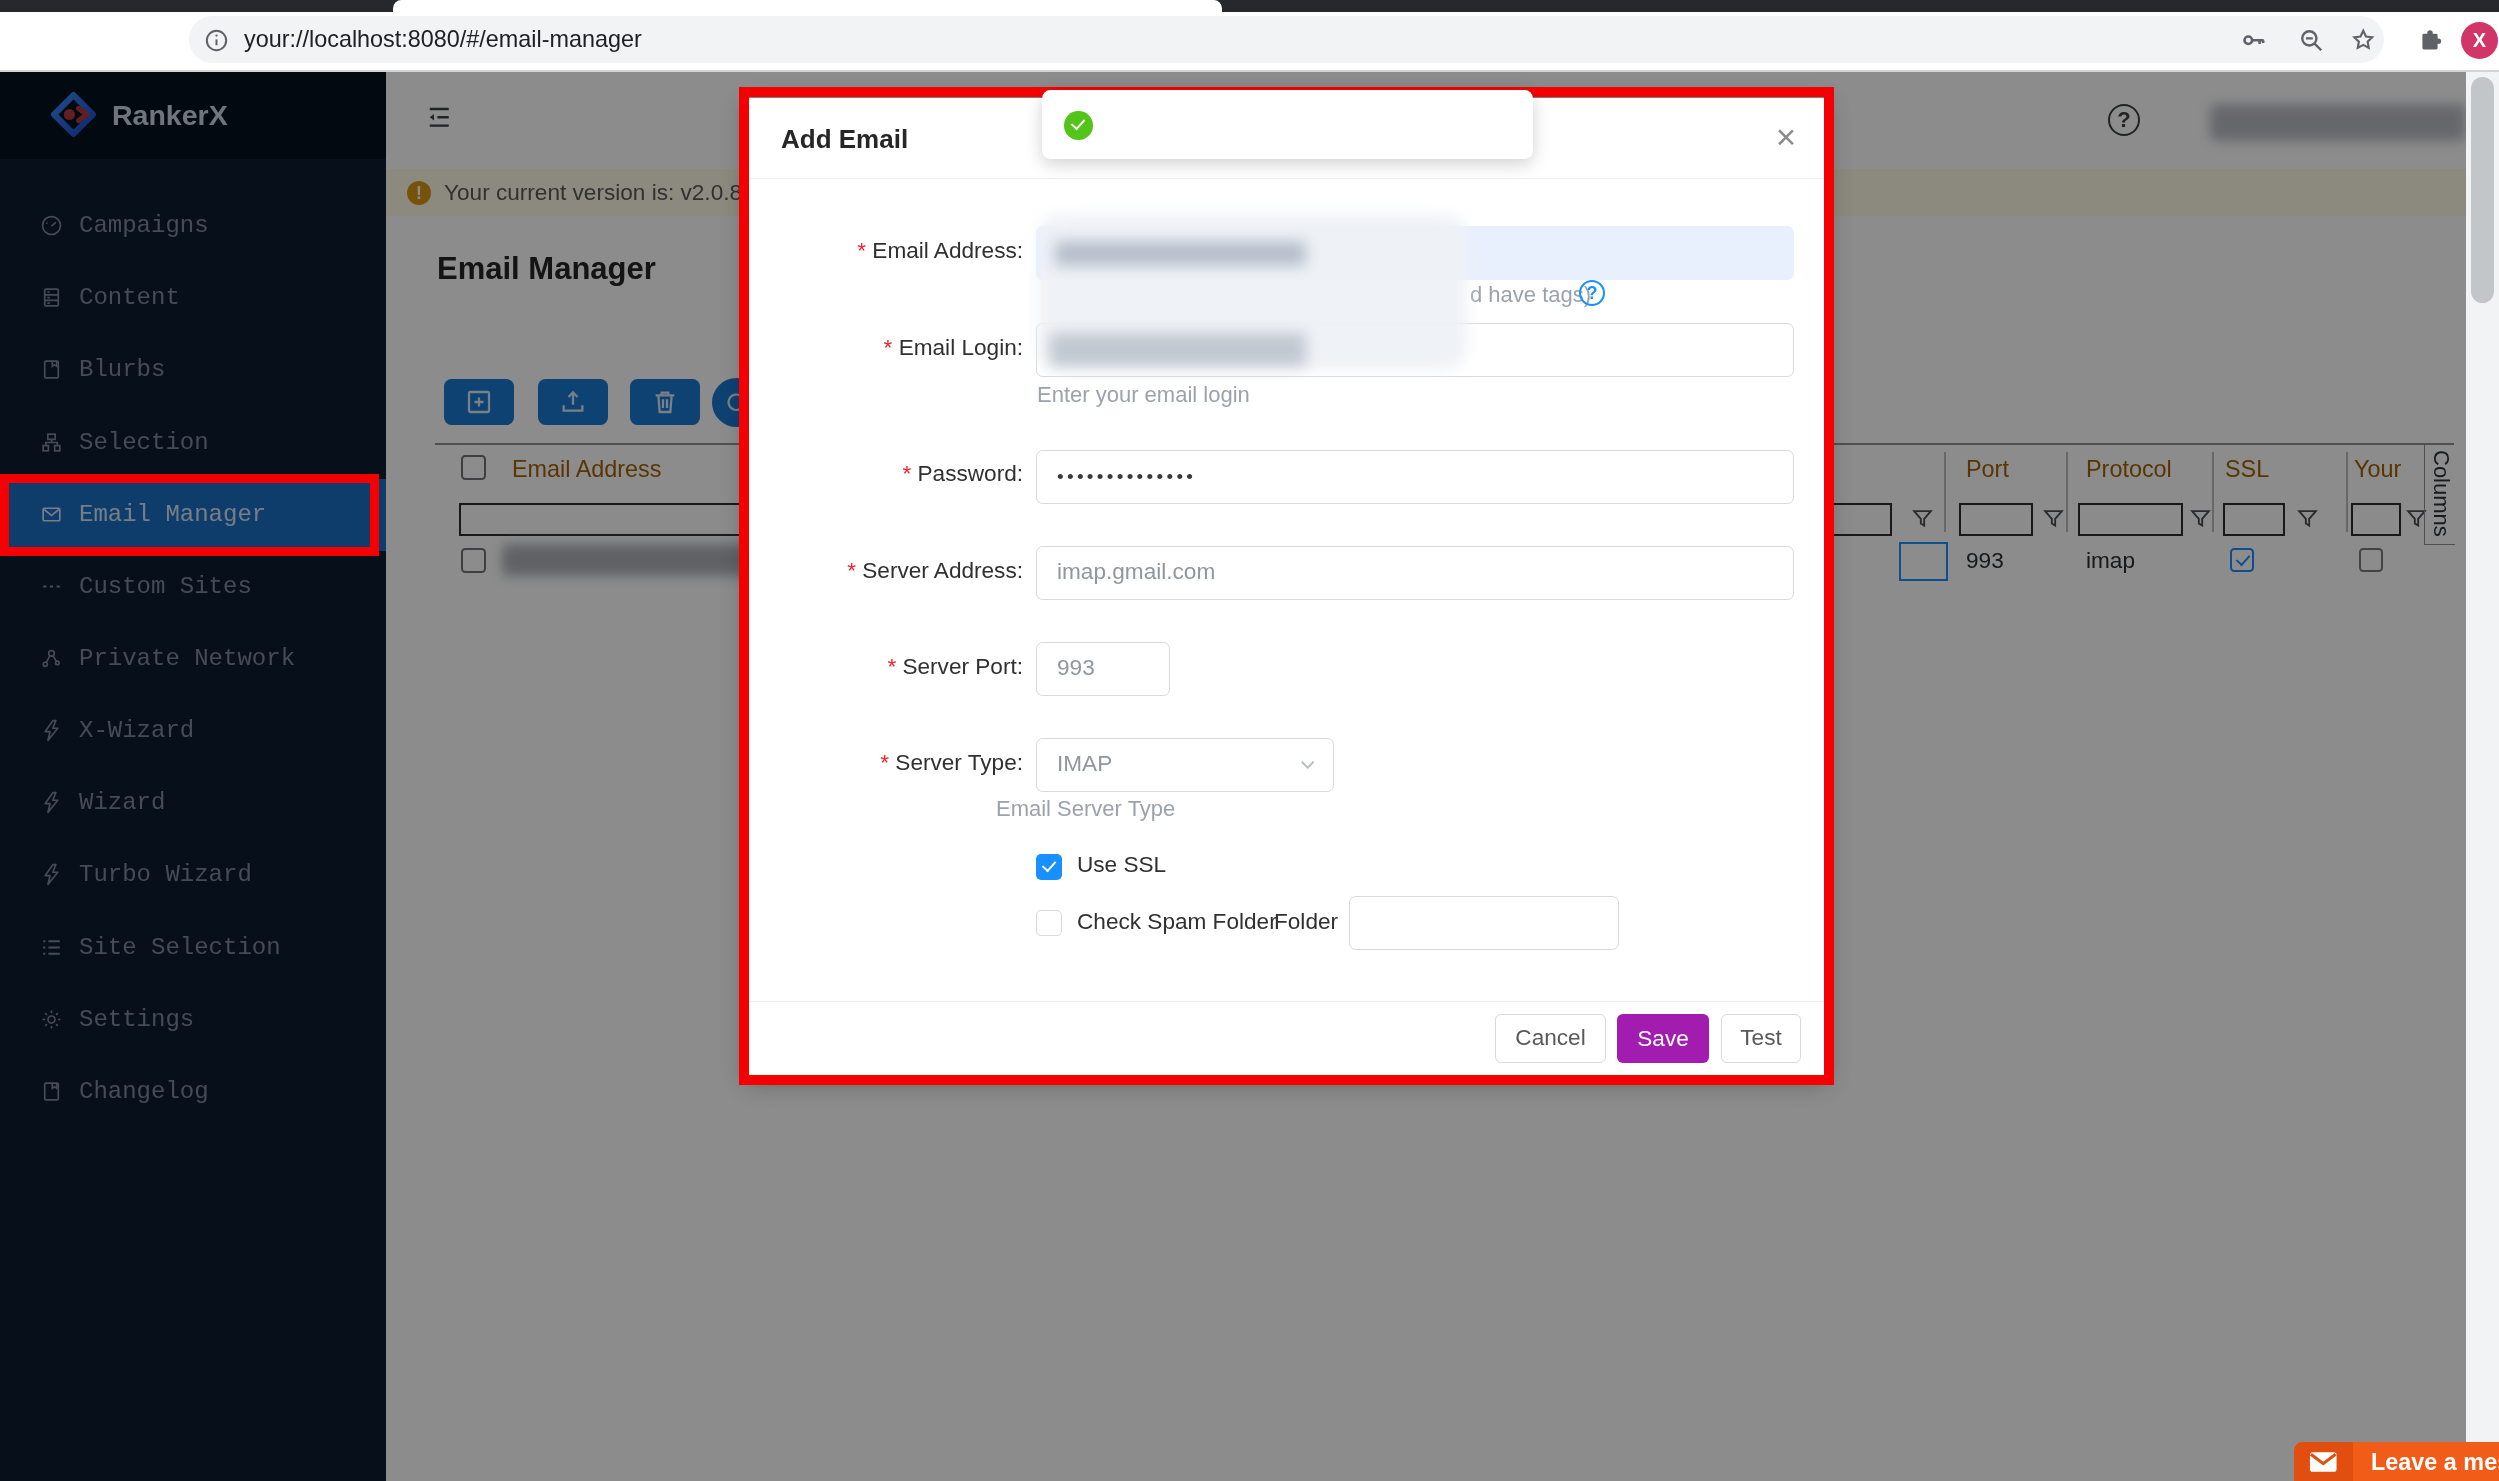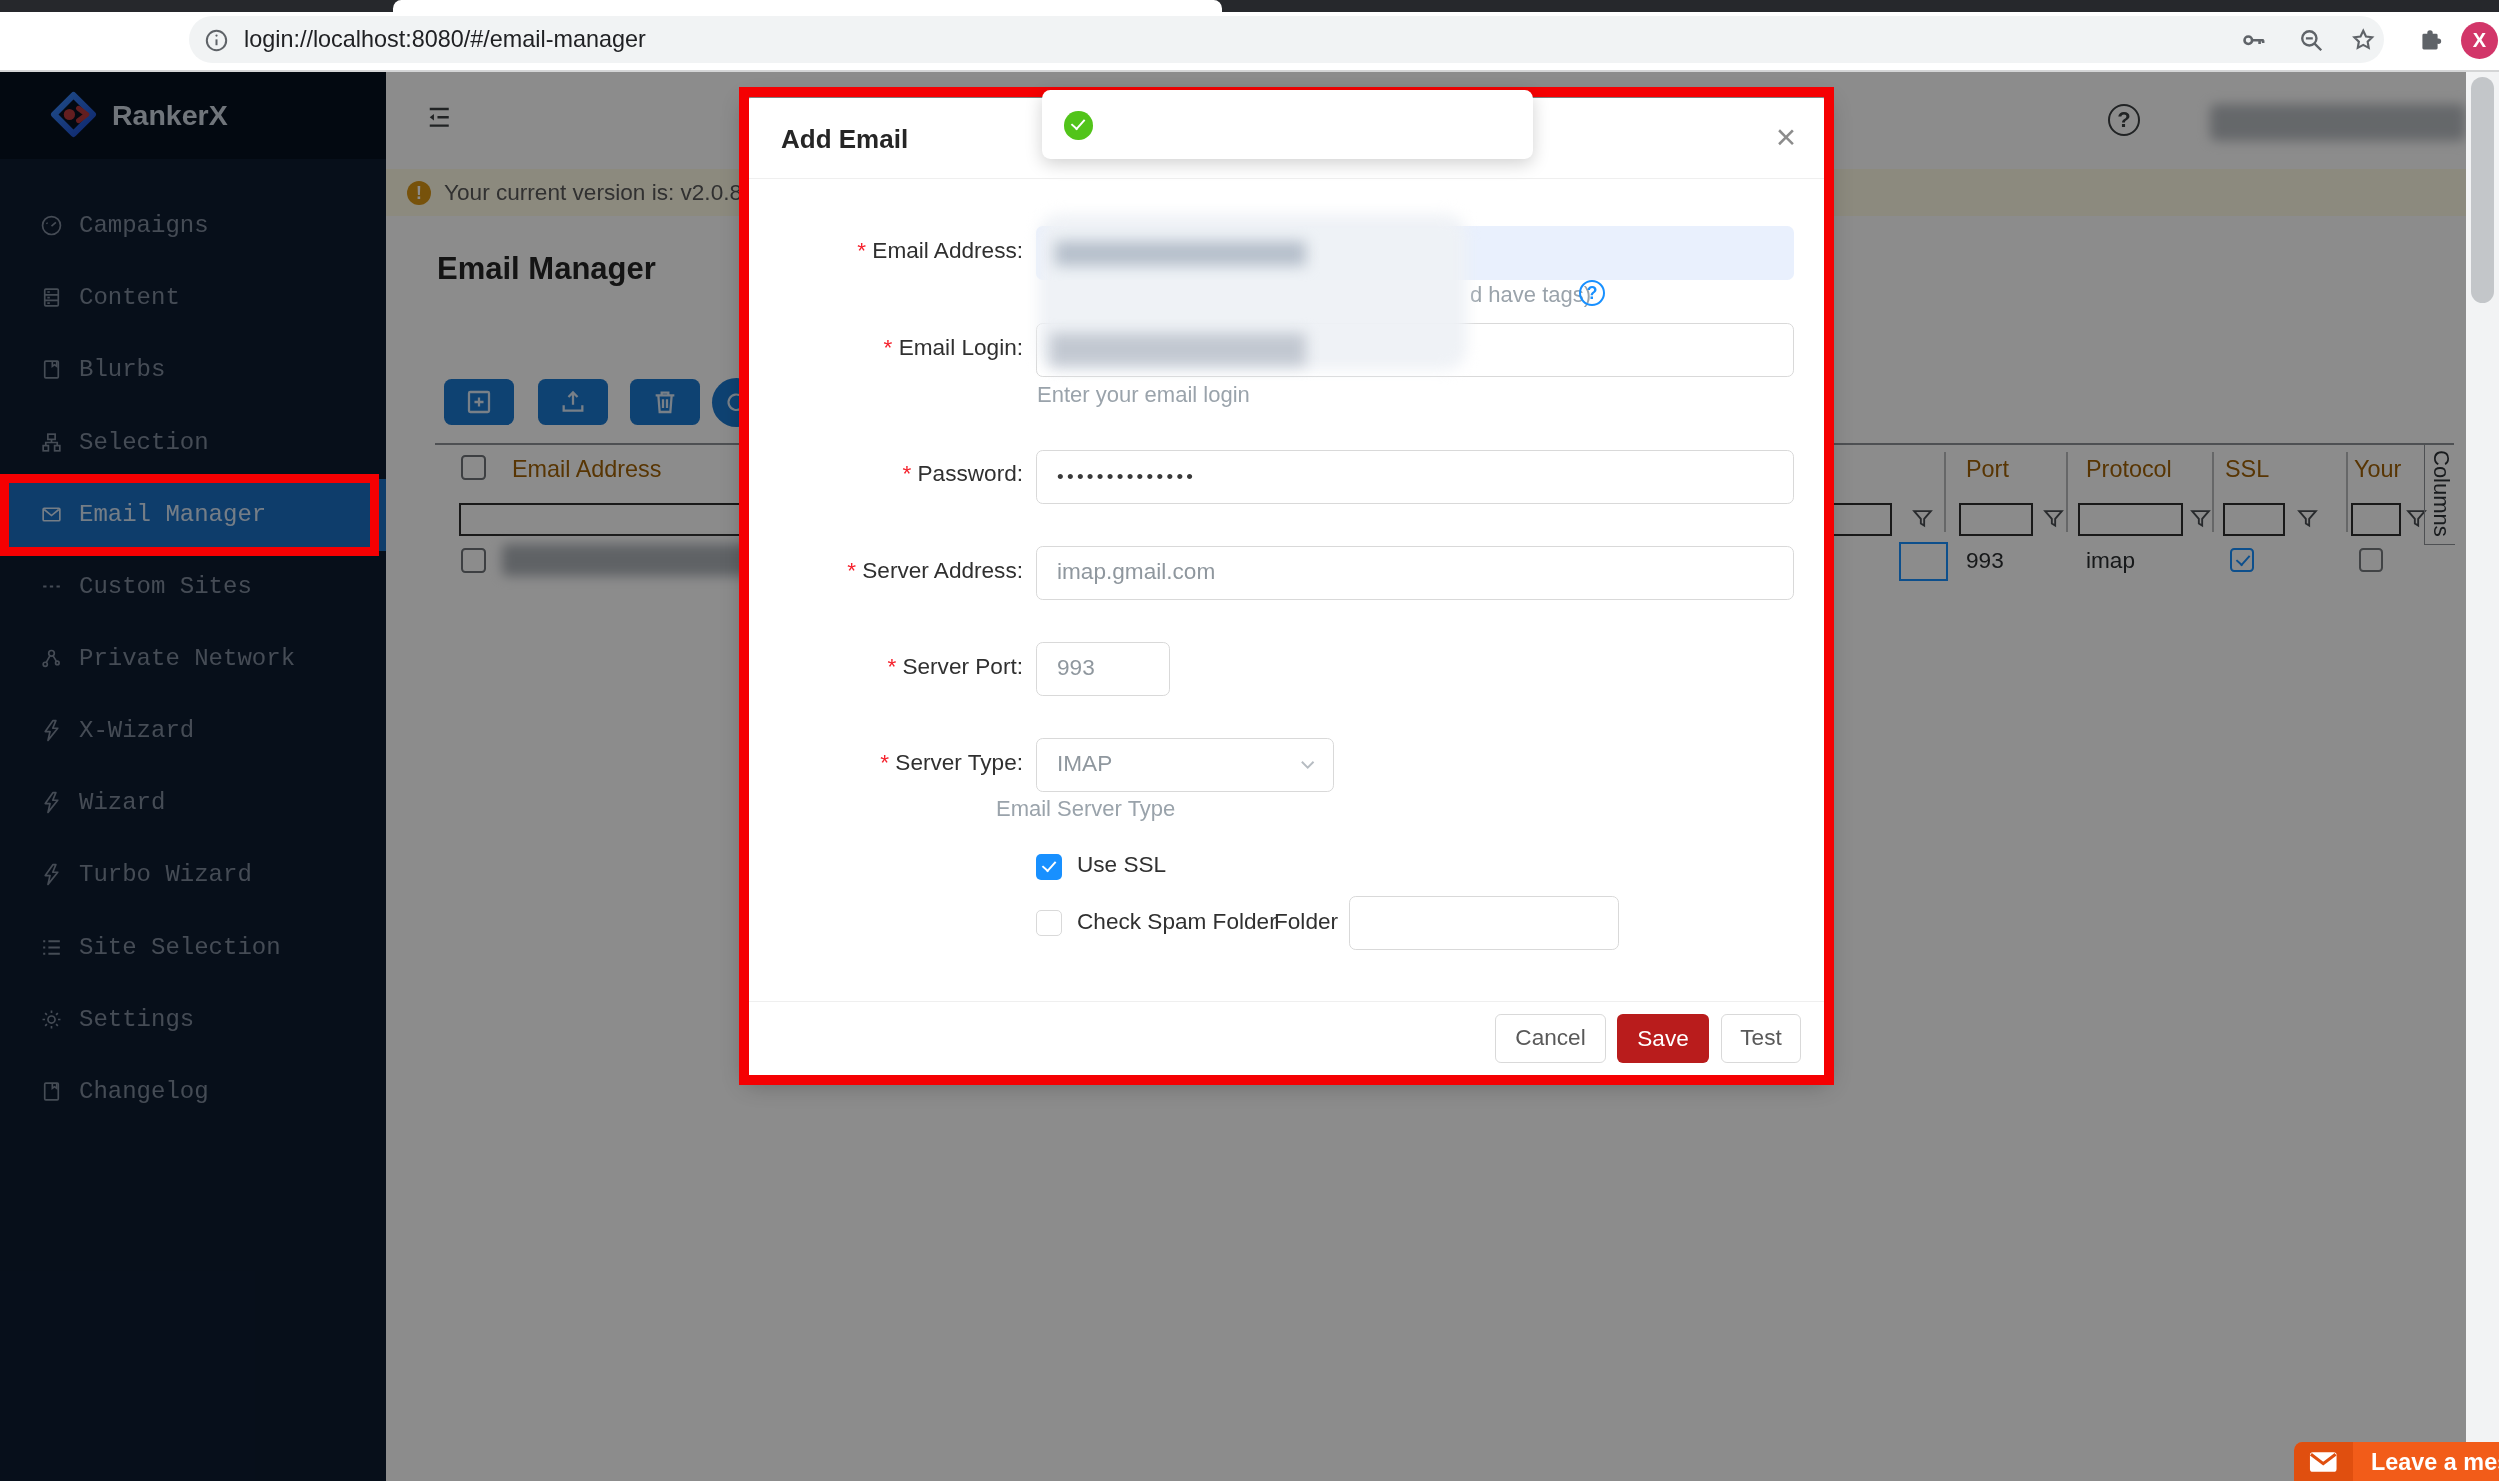--- a/index.html
+++ b/index.html
@@ -120,21 +120,21 @@
   #cb-ssl { left:1036px; top:854px; width:26px; height:26px; background:#1890ff; border-radius:5px; z-index:42; cursor:pointer; }
   #lb-ssl { left:1077px; top:852px; font-size:22.6px; color:#303030; }
   #cb-spam { left:1036px; top:910px; width:26px; height:26px; background:#fff; border:1.7px solid #d9d9d9;
              border-radius:5px; z-index:42; cursor:pointer; }
   #lb-spam { left:1077px; top:909px; font-size:22.6px; color:#303030; }
   #lb-folder { left:1274px; top:909px; font-size:22.6px; color:#303030; }
   #f-folder { left:1349px; top:896px; width:270px; height:54px; }
 
   .mbtn { top:1014px; height:49px; border-radius:5.9px; font-size:22.6px; text-align:center; line-height:45px; cursor:pointer; }
   #btn-cancel { left:1495px; width:111px; background:#fff; border:1.7px solid #d9d9d9; color:#595959; }
-  #btn-save { left:1617px; width:92px; background:#b91c1c; color:#fff; line-height:49px; }
+  #btn-save { left:1617px; width:92px; background:#a21caf; color:#fff; line-height:49px; }
   #btn-test { left:1721px; width:80px; background:#fff; border:1.7px solid #d9d9d9; color:#595959; }
 
   
   #toast { left:1042px; top:90px; width:491px; height:69px; background:#fff; border-radius:8.4px;
            box-shadow:0 5px 16.7px rgba(0,0,0,0.18); z-index:49; }
   #toast-ic { left:1064px; top:111px; width:28.5px; height:28.5px; background:#52c41a; border-radius:50%; z-index:50; }
   #toast-tx { left:1107px; top:90px; height:69px; line-height:69px; font-size:22px; color:#5f6368; z-index:50; }
   .ckmark { position:absolute; width:7.5px; height:13.4px; border-right:2.5px solid #fff; border-bottom:2.5px solid #fff;
             transform:rotate(42deg); left:9.2px; top:4.2px; }
   .ckblue { border-color:#1890ff; }
@@ -174,21 +174,21 @@
       </svg>
   </div>
   <div id="omnibox" class="abs"></div>
   <div id="url-info" class="abs">
     <svg viewBox="0 0 24 24" fill="none" stroke="currentColor" stroke-width="1.8">
         <circle cx="12" cy="12" r="8.6"></circle>
         <path d="M12 11v5.2"></path>
         <circle cx="12" cy="7.6" r="1" fill="currentColor" stroke="none"></circle>
       </svg>
   </div>
-  <div id="url-text" class="abs">login://localhost:8080/#/email-manager</div>
+  <div id="url-text" class="abs">your://localhost:8080/#/email-manager</div>
   <div id="ic-key" class="abs omni-ic">
     <svg viewBox="0 0 24 24" fill="none" stroke="currentColor" stroke-width="2.2">
         <circle cx="7" cy="12" r="3.2"></circle>
         <path d="M10.2 12H20M16.5 12v3.2M19.5 12v2.4"></path>
       </svg>
   </div>
   <div id="ic-zoom" class="abs omni-ic">
     <svg viewBox="0 0 24 24" fill="none" stroke="currentColor" stroke-width="2">
         <circle cx="10.4" cy="10.4" r="6"></circle>
         <path d="M14.8 14.8L20.4 20.4M7.5 10.4h5.8"></path>

